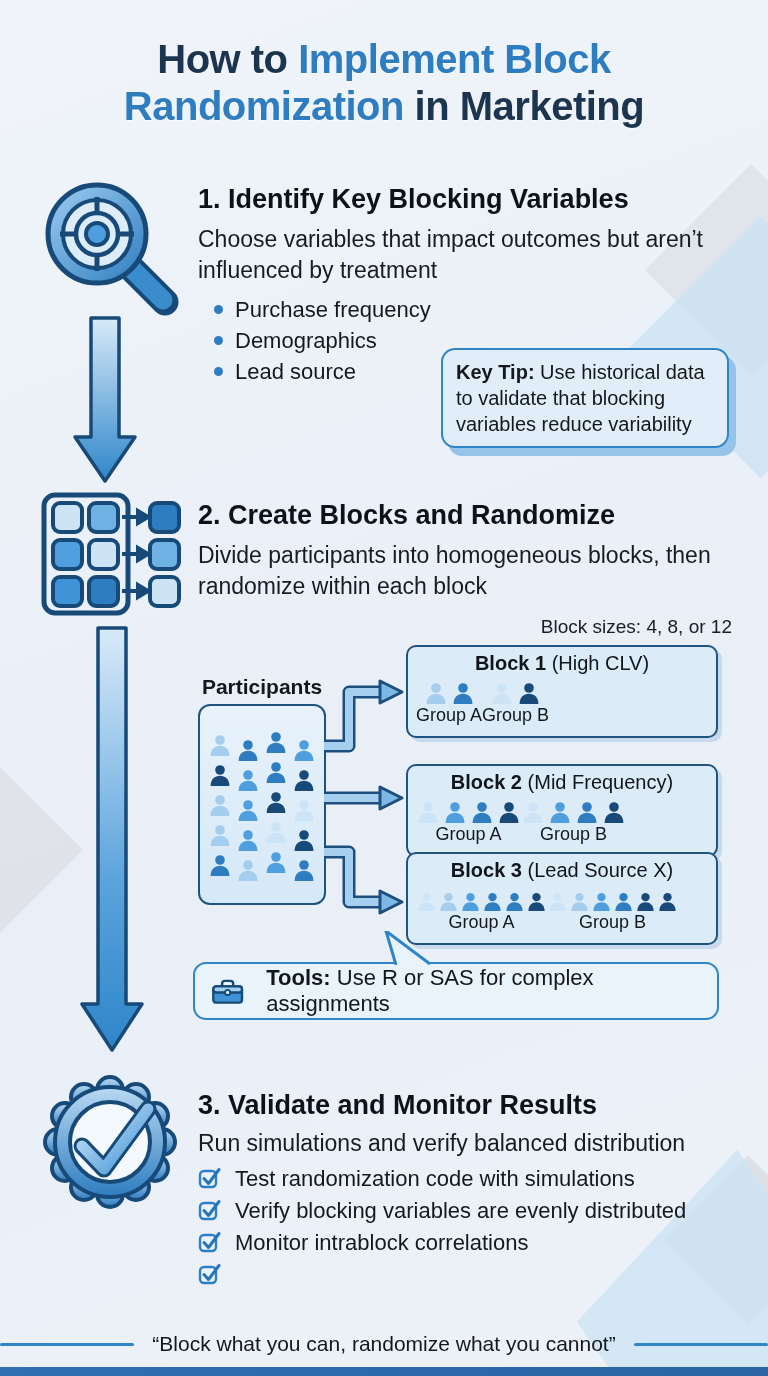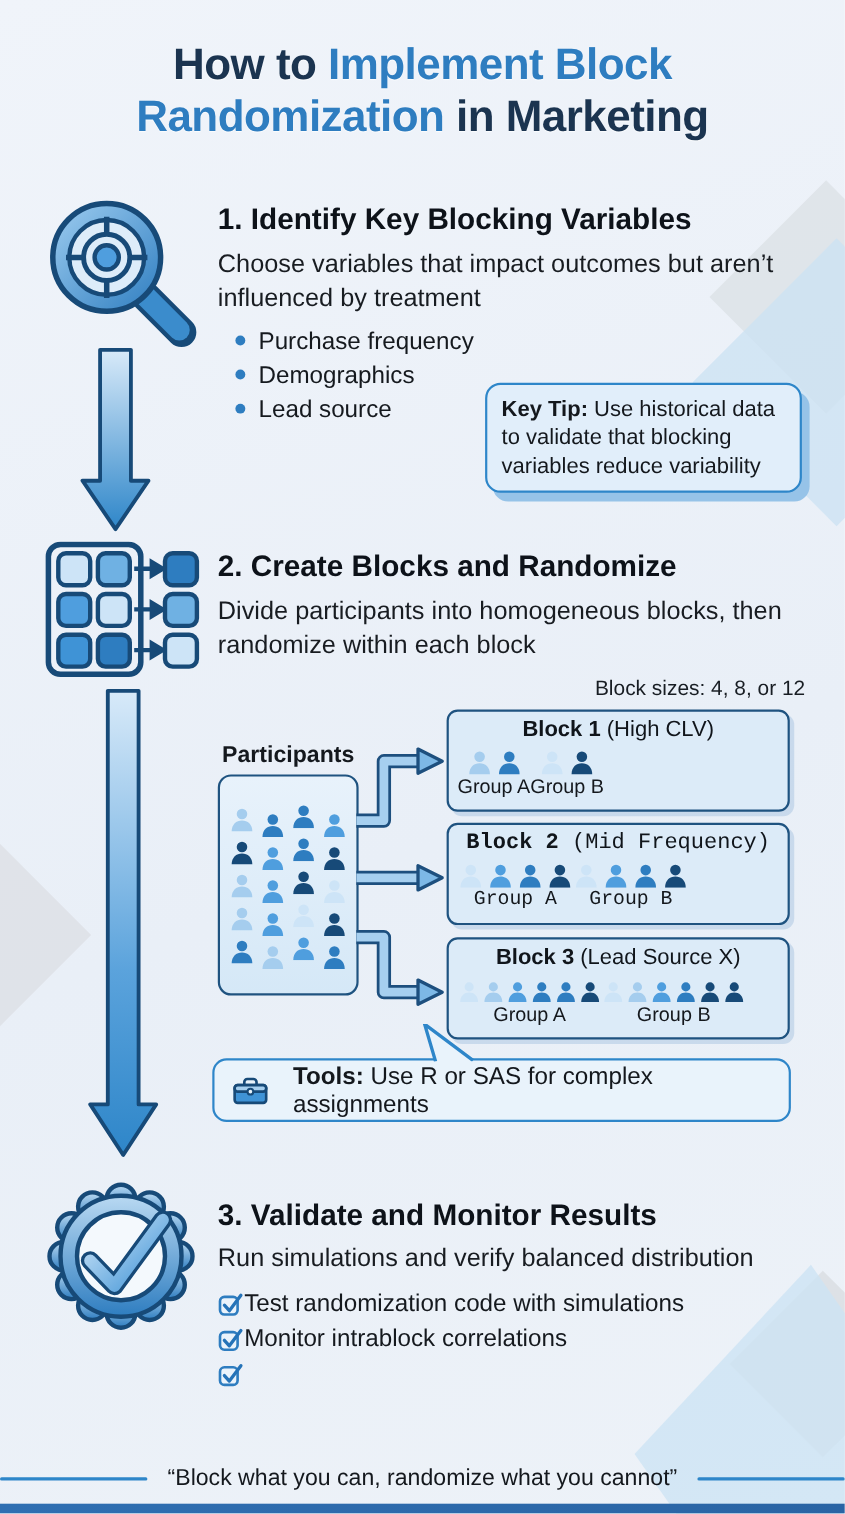--- a/index.html
+++ b/index.html
@@ -54,42 +54,42 @@
   .p-box .person:nth-child(even) { transform:translateY(5px); }
   .p-box .person:nth-child(4n+3) { transform:translateY(-3px); }
 
   .connectors { position:absolute; left:322px; top:640px; z-index:2; }
 
   .block {
     position:absolute; left:406px; width:312px; height:93px; z-index:2;
     background:#dcebf8; border:2.5px solid #1f5380; border-radius:10px;
     padding:5px 8px 3px; box-shadow:4px 4px 0 rgba(139,178,214,.35);
   }
-  .block.b1 { top:645px; } .block.b2 { top:748px;font-family:Liberation Mono, monospace; } .block.b3 { top:852px; }
+  .block.b1 { top:645px; } .block.b2 { top:764px; } .block.b3 { top:852px; }
   .block-title { text-align:center; font-size:20px; color:#10151b; white-space:nowrap; }
   .block-title .bn { font-weight:700; }
   .groups { display:flex; justify-content:flex-start; margin-top:2px; }
   .group { display:flex; flex-direction:column; align-items:center; }
   .people { display:flex; gap:3px; align-items:flex-end; height:27px; }
   .block .person { width:24px; height:22px; }
   .block.b3 .people { gap:1px; }
   .block.b3 .person { width:21px; height:19px; }
   .group-label { font-size:18px; color:#14181d; margin-top:1px; }
 
   .tools-box {
     position:absolute; left:193px; top:962px; width:526px; height:58px; z-index:2;
     background:#e9f3fb; border:2.5px solid #2e86c9; border-radius:13px;
     display:flex; align-items:center; gap:22px; padding:0 16px;
     font-size:22px; color:#14181d;
   }
   .tools-pointer { position:absolute; left:378px; top:931px; z-index:3; }
 
   
   .checklist { position:absolute; left:198px; top:1166px; list-style:none; z-index:2; }
-  .checklist li { display:flex; align-items:flex-end; height:32px; font-size:22px; color:#15191e; }
+  .checklist li { display:flex; align-items:flex-start; height:32px; font-size:22px; color:#15191e; gap:13px; }
   .checklist svg { flex:0 0 auto; }
 
   
   .footer-quote {
     position:absolute; left:0; top:1332px; width:768px; z-index:2;
     display:flex; align-items:center; gap:18px;
   }
   .footer-quote .line { flex:1; height:3px; background:#2e86c9; border-radius:2px; }
   .footer-quote .qtext { font-size:21px; color:#14181d; white-space:nowrap; }
   .bottom-bar { position:absolute; left:0; bottom:0; width:768px; height:9px;
@@ -500,20 +500,27 @@
         <rect x="2" y="5" width="16" height="16" rx="4" fill="#eaf3fb" stroke="#2e7dc0" stroke-width="2.4"></rect>
         <path d="M6 12.5 L10.5 17.5 L21 3.5" fill="none" stroke="#2573b8" stroke-width="3" stroke-linecap="round" stroke-linejoin="round"></path>
       </svg>
     <span>Test randomization code with simulations</span>
   </li>
   <li>
     <svg width="24" height="24" viewBox="0 0 24 24">
         <rect x="2" y="5" width="16" height="16" rx="4" fill="#eaf3fb" stroke="#2e7dc0" stroke-width="2.4"></rect>
         <path d="M6 12.5 L10.5 17.5 L21 3.5" fill="none" stroke="#2573b8" stroke-width="3" stroke-linecap="round" stroke-linejoin="round"></path>
       </svg>
+    <span>Verify blocking variables are evenly distributed</span>
+  </li>
+  <li>
+    <svg width="24" height="24" viewBox="0 0 24 24">
+        <rect x="2" y="5" width="16" height="16" rx="4" fill="#eaf3fb" stroke="#2e7dc0" stroke-width="2.4"></rect>
+        <path d="M6 12.5 L10.5 17.5 L21 3.5" fill="none" stroke="#2573b8" stroke-width="3" stroke-linecap="round" stroke-linejoin="round"></path>
+      </svg>
     <span>Monitor intrablock correlations</span>
   </li>
   <li>
     <svg width="24" height="24" viewBox="0 0 24 24">
         <rect x="2" y="5" width="16" height="16" rx="4" fill="#eaf3fb" stroke="#2e7dc0" stroke-width="2.4"></rect>
         <path d="M6 12.5 L10.5 17.5 L21 3.5" fill="none" stroke="#2573b8" stroke-width="3" stroke-linecap="round" stroke-linejoin="round"></path>
       </svg>
   </li>
 </ul>
 

